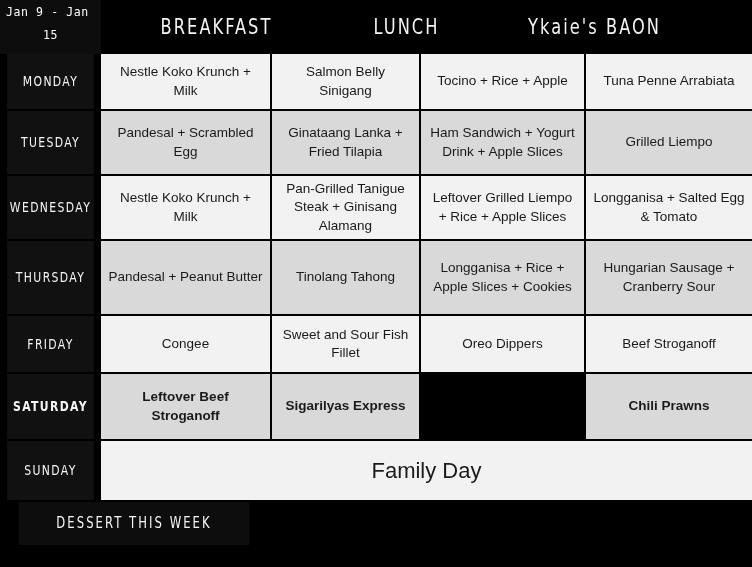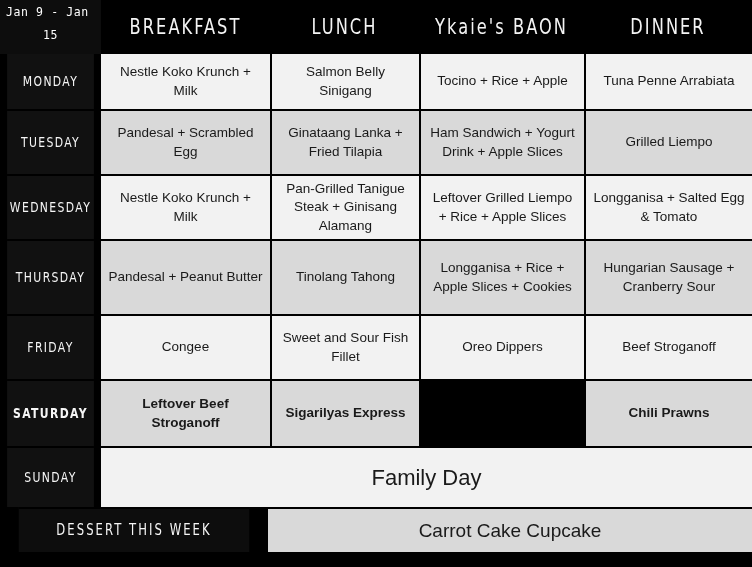--- a/index.html
+++ b/index.html
@@ -47,21 +47,21 @@
     justify-content: center;
     text-align: center;
     padding: 4px 7px;
     font-size: 13.5px;
     line-height: 1.35;
     color: #1a1a1a;
     overflow: hidden;
   }
 
   
-  .header-row { height: 54px; }
+  .header-row { height: 54px; gap: 31px; }
 
   .title-cell {
     background: #0d0d0d;
     color: #ffffff;
     font-family: "DejaVu Sans Mono", monospace;
     font-size: 11.5px;
     line-height: 1.45;
     letter-spacing: 0.6px;
     align-items: flex-start;
     justify-content: flex-start;
@@ -104,21 +104,21 @@
   .sep-l { border-left: 2px solid #000000; }
 
   
   .row-sep { border-top: 2px solid #000000; }
 
   
   .r-mon  { height: 55px; }
   .r-tue  { height: 65px; }
   .r-wed  { height: 65px; }
   .r-thu  { height: 75px; }
-  .r-fri  { height: 65px; }
+  .r-fri  { height: 58px; }
   .r-sat  { height: 67px; font-weight: bold; }
   .r-sun  { height: 61px; }
   .r-des  { height: 45px; }
 
   
   .family-cell {
     background: #f2f2f2;
     font-size: 22px;
     color: #1a1a1a;
   }
@@ -203,16 +203,15 @@
     <div class="cell col-dinner dark sep-l row-sep">Chili Prawns</div>
   </div>
 
   <div class="row r-sun">
     <div class="cell col-day day-cell row-sep">SUNDAY</div>
     <div class="cell col-span4 family-cell row-sep">Family Day</div>
   </div>
 
   <div class="row r-des">
     <div class="cell col-dessert-label dessert-label row-sep">DESSERT THIS WEEK</div>
-    <div class="cell col-dessert-val dessert-value row-sep">Carrot Cake Cupcake</div>
   </div>
 
 </div>
 
 </body></html>

